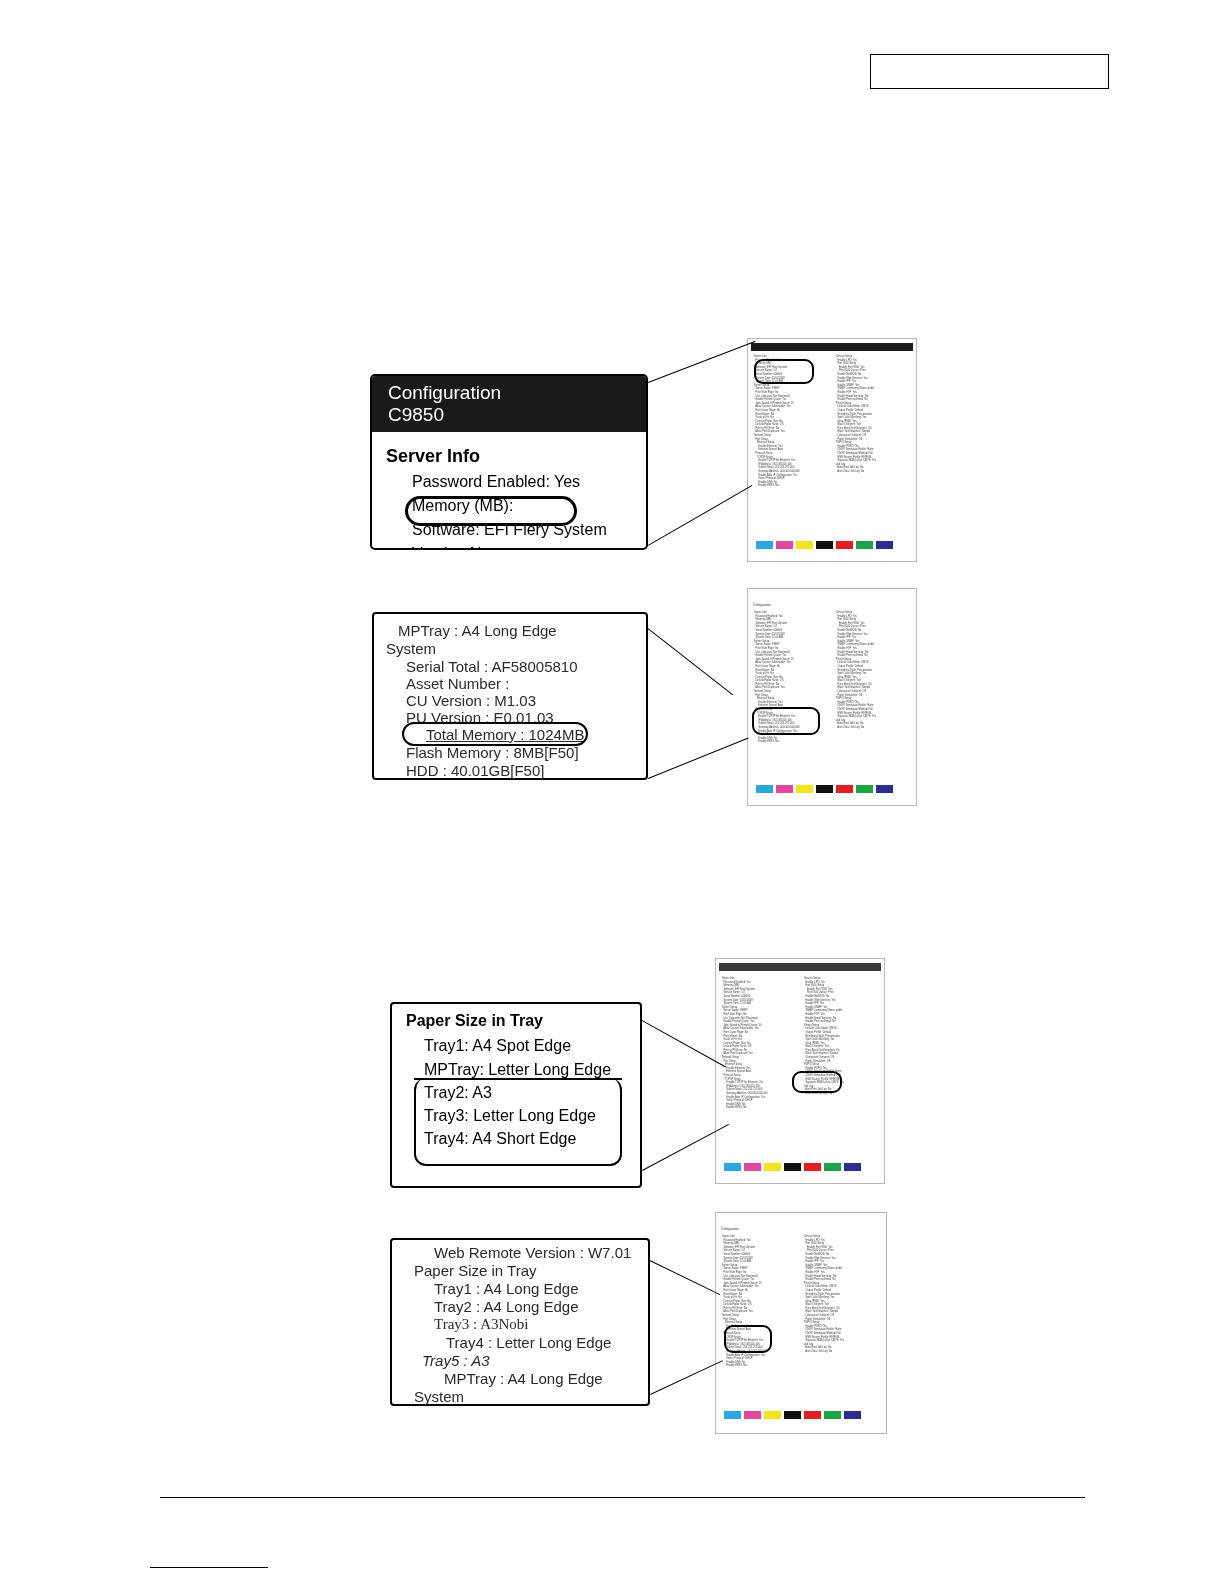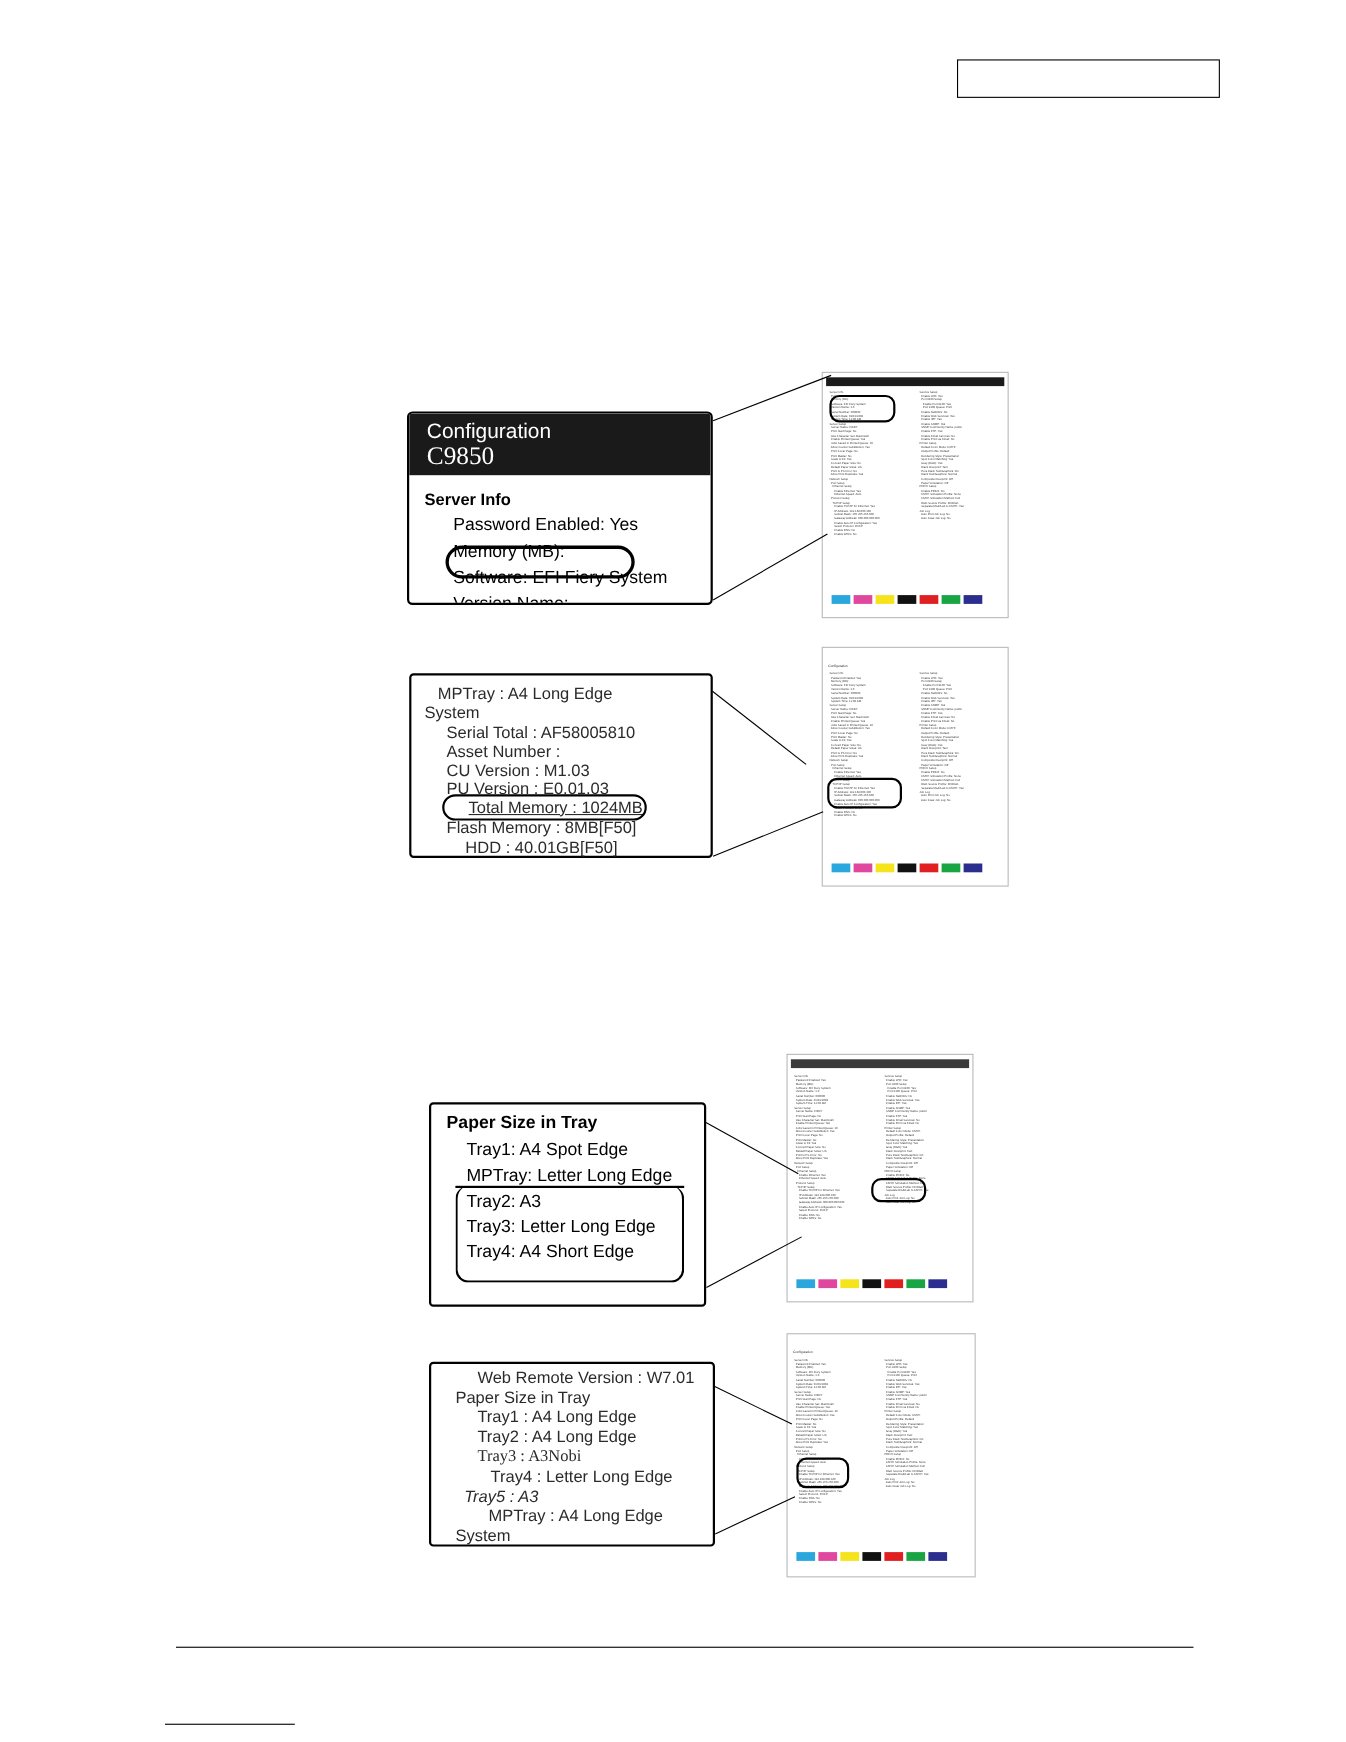--- a/index.html
+++ b/index.html
@@ -46,23 +46,23 @@
     overflow: hidden;
   }
   #panel1 .dark {
     background: #1a1a1a;
     color: #fff;
     height: 56px;
     padding: 6px 0 0 16px;
     box-sizing: border-box;
   }
   #panel1 .dark .l1 { font-size: 19px; line-height: 22px; }
-  #panel1 .dark .l2 { font-size: 23px; line-height: 22px; font-family: Liberation Serif, serif; }
+  #panel1 .dark .l2 { font-size: 19px; line-height: 22px; }
   #panel1 .body { padding: 14px 0 0 14px; }
-  #panel1 .h { font-weight: bold; font-size: 15px; }
+  #panel1 .h { font-weight: bold; font-size: 18px; }
   #panel1 .row { font-size: 16px; margin-left: 26px; margin-top: 6px; white-space: nowrap;}
   #panel1 .row.clip { overflow: hidden; height: 14px; }
   .memcirc {
     position: absolute;
     left: 33px;
     top: 120px;
     width: 172px;
     height: 30px;
     border: 3px solid #000;
     border-radius: 15px;
@@ -236,21 +236,21 @@
 
 <div class="callout" id="panel2">
   <div class="txt" style="left:24px; top:8px;">MPTray : A4 Long Edge</div>
   <div class="txt" style="left:12px; top:26px;">System</div>
   <div class="txt" style="left:32px; top:44px;">Serial Total : AF58005810</div>
   <div class="txt" style="left:32px; top:61px;">Asset Number :</div>
   <div class="txt" style="left:32px; top:78px;">CU Version : M1.03</div>
   <div class="txt clipline" style="left:32px; top:95px; height:14px;text-align:center;">PU Version : E0.01.03</div>
   <div class="txt" style="left:52px; top:112px;text-decoration:underline;">Total Memory : 1024MB</div>
   <div class="txt" style="left:32px; top:130px;">Flash Memory : 8MB[F50]</div>
-  <div class="txt" style="left:49px; top:148px;">HDD : 40.01GB[F50]</div>
+  <div class="txt" style="left:32px; top:148px;">HDD : 40.01GB[F50]</div>
   <div class="totmemcirc"></div>
 </div>
 
 <div class="callout" id="panel3">
   <div class="title">Paper Size in Tray</div>
   <div class="line" style="left:32px; top:33px;">Tray1: A4 Spot Edge</div>
   <div class="line" style="left:32px; top:57px;">MPTray: Letter Long Edge</div>
   <div class="innerround-top"></div>
   <div class="innerround"></div>
   <div class="line" style="left:32px; top:80px;">Tray2: A3</div>

